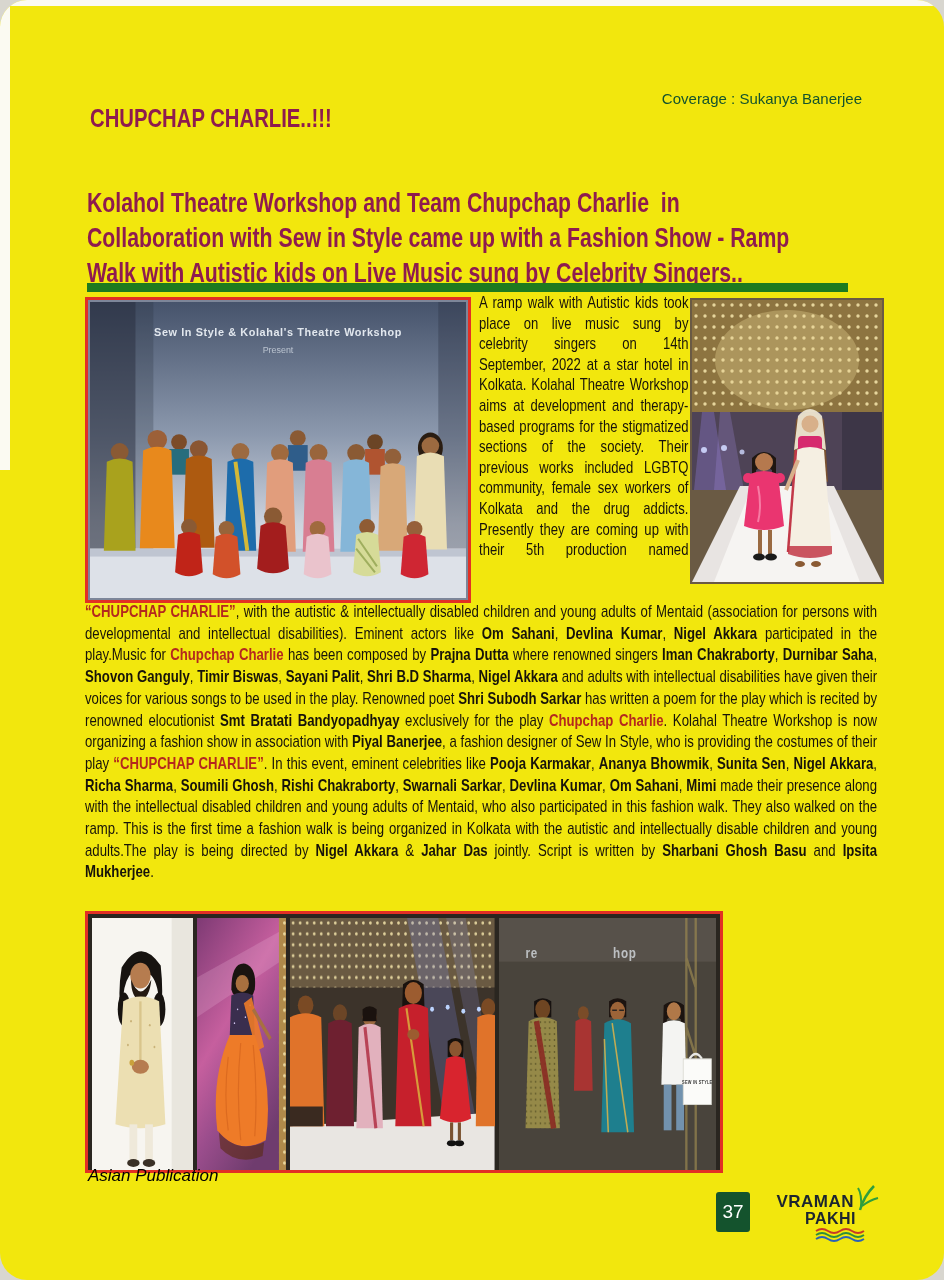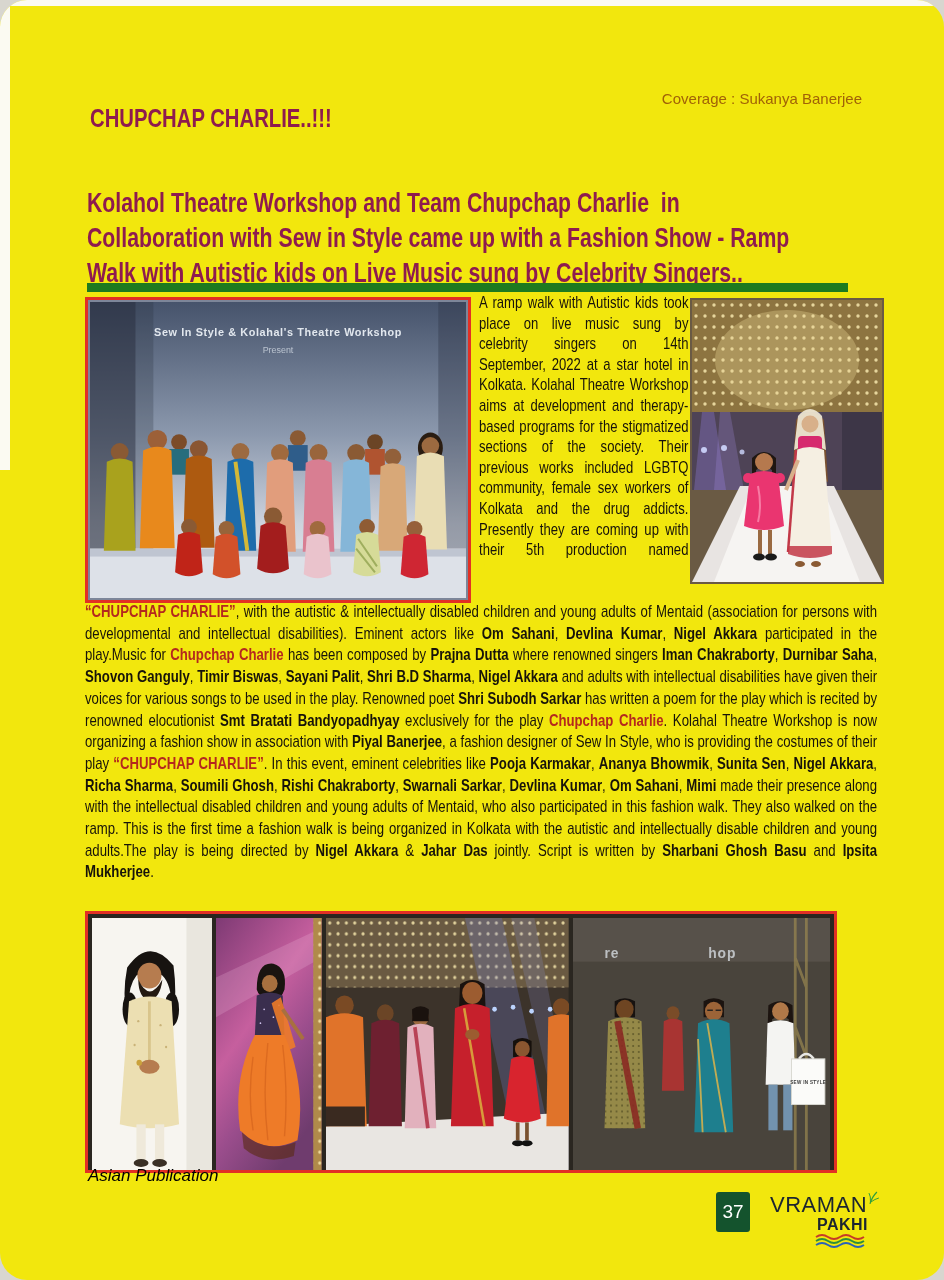--- a/index.html
+++ b/index.html
@@ -3,21 +3,21 @@
 <meta charset="utf-8">
 <style>
   html,body{margin:0;padding:0;background:#d8d6cf;}
   .page{position:relative;width:944px;height:1280px;background:var(--page-bg,#f2e70d);
         overflow:hidden;font-family:"Liberation Sans",sans-serif;border-radius:27px;}
   .scan-top{position:absolute;top:0;left:0;width:100%;height:6px;background:#fbfaf2;}
   .scan-left{position:absolute;top:0;left:0;width:10px;height:470px;background:#fbfaf2;}
 
   .title{position:absolute;left:90px;top:86px;font-size:26px;font-weight:bold;
          color:var(--title,#8e1b4f);transform:scaleX(.78);transform-origin:left top;white-space:nowrap;}
-  .coverage{position:absolute;right:82px;top:90px;font-size:15px;color:#a16207;}
+  .coverage{position:absolute;right:82px;top:90px;font-size:15px;color:#14532d;}
 
   .headline{position:absolute;left:87px;top:162px;color:var(--title,#8e1b4f);
             font-weight:bold;font-size:28px;line-height:35px;transform:scaleX(.76);
             transform-origin:left top;}
   .headline div{white-space:pre;}
 
   .green-rule{position:absolute;left:87px;top:283px;width:761px;height:9px;
               background:var(--rule-green,#1e7a1f);}
 
   figure{margin:0;padding:2px;}
@@ -29,33 +29,33 @@
   .intro{position:absolute;left:479px;top:293px;width:272px;margin:0;
          transform:scaleX(.77);transform-origin:left top;font-size:17px;line-height:20.6px;
          text-align:justify;text-align-last:justify;color:var(--body-text,#17130a);}
 
   .article{position:absolute;left:85px;top:601px;width:1022px;margin:0;
            transform:scaleX(.775);transform-origin:left top;font-size:17px;line-height:21.7px;
            text-align:justify;color:var(--body-text,#17130a);}
   .seg-b{font-weight:bold;}
   .seg-r{font-weight:bold;color:var(--accent-red,#b4281e);}
 
-  .strip{position:absolute;left:85px;top:911px;width:752px;height:262px;
+  .strip{position:absolute;left:85px;top:911px;width:638px;height:262px;
          border:3px solid var(--photo-border,#e23024);box-sizing:border-box;
          display:flex;background:#2a2620;}
   .strip figure{height:100%;}
   .sub1{width:130px;} .sub2{width:114px;} .sub3{width:262px;} .sub4{width:278px;}
 
   .publisher{position:absolute;left:88px;top:1166px;font-style:italic;font-size:17px;color:#000000;}
   .pagebox{position:absolute;left:716px;top:1192px;width:34px;height:40px;background:#14532d;
            color:#fff;display:flex;align-items:center;justify-content:center;font-size:19px;border-radius:3px;}
   .logo{position:absolute;left:770px;top:1184px;width:110px;height:58px;color:var(--logo-navy,#1c2530);}
   .logo-row1{display:flex;align-items:flex-start;justify-content:flex-end;}
-  .logo-vraman{font-weight:normal;font-size:22px;letter-spacing:.5px;margin-top:8px;}
-  .logo-pakhi{font-weight:bold;font-size:16px;letter-spacing:.5px;text-align:right;margin-right:12px;margin-top:-2px;}
+  .logo-vraman{font-weight:bold;font-size:17px;letter-spacing:.5px;margin-top:8px;}
+  .logo-pakhi{font-weight:bold;font-size:16px;letter-spacing:.5px;text-align:right;margin-right:24px;margin-top:-2px;}
   .logo-waves{display:block;margin-left:auto;margin-right:14px;}
 
   .bdt{fill:#eef3f8;font-size:11px;font-weight:bold;letter-spacing:.6px;opacity:.92;text-anchor:middle;}
   .bdt2{fill:#dfe6ee;font-size:9px;opacity:.7;text-anchor:middle;}
   .bgt{fill:#d6dbe0;font-size:15px;opacity:.8;letter-spacing:1px;font-weight:bold;}
   .bagt{fill:#3a3a3a;font-size:5px;font-weight:bold;text-anchor:middle;letter-spacing:.3px;}
 </style>
 </head>
 <body>
 

